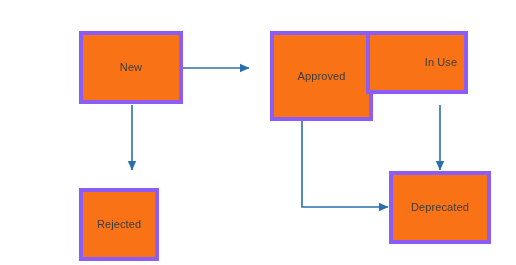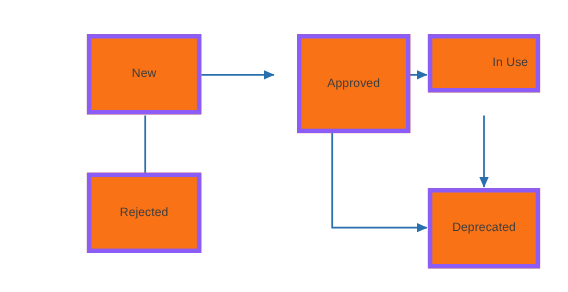--- a/index.html
+++ b/index.html
@@ -41,22 +41,22 @@
     line-height: 13px;
     color: #3d3d3d;
     text-align: center;
     letter-spacing: 0.1px;
     white-space: nowrap;
     user-select: none;
   }
   
   #node-new        { left: 79px;  top: 31px;  width: 104px; height: 73px; }
   #node-approved   { left: 250px; top: 31px;  width: 103px; height: 90px; margin-left: 20px; }
-  #node-inuse      { left: 389px; top: 31px;  width: 102px; height: 53px; padding-left: 48px; }
-  #node-rejected   { left: 79px;  top: 157px; width: 104px; height: 73px; }
+  #node-inuse      { left: 366px; top: 31px;  width: 102px; height: 63px; padding-left: 48px; }
+  #node-rejected   { left: 79px;  top: 188px; width: 80px; height: 73px; }
   #node-deprecated { left: 389px; top: 171px; width: 102px; height: 73px; align-items: center; }
 </style>
 </head>
 <body>
 
 <div id="canvas">
 
   <svg id="edge-layer" viewBox="0 0 516 265" width="516" height="265" xmlns="http://www.w3.org/2000/svg">
     <defs>
       <marker id="arrowhead" viewBox="0 0 10 10" refX="9.4" refY="5" markerWidth="6.2" markerHeight="6.2" orient="auto-start-reverse" markerUnits="strokeWidth">

